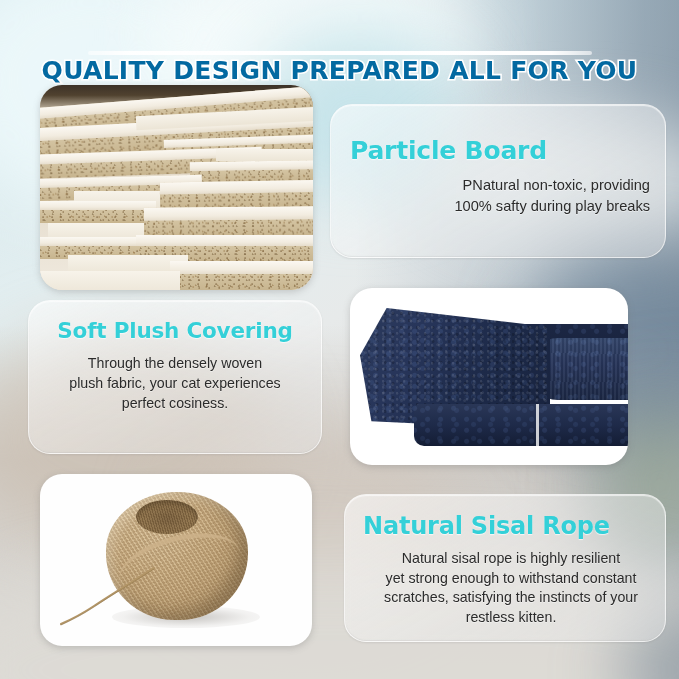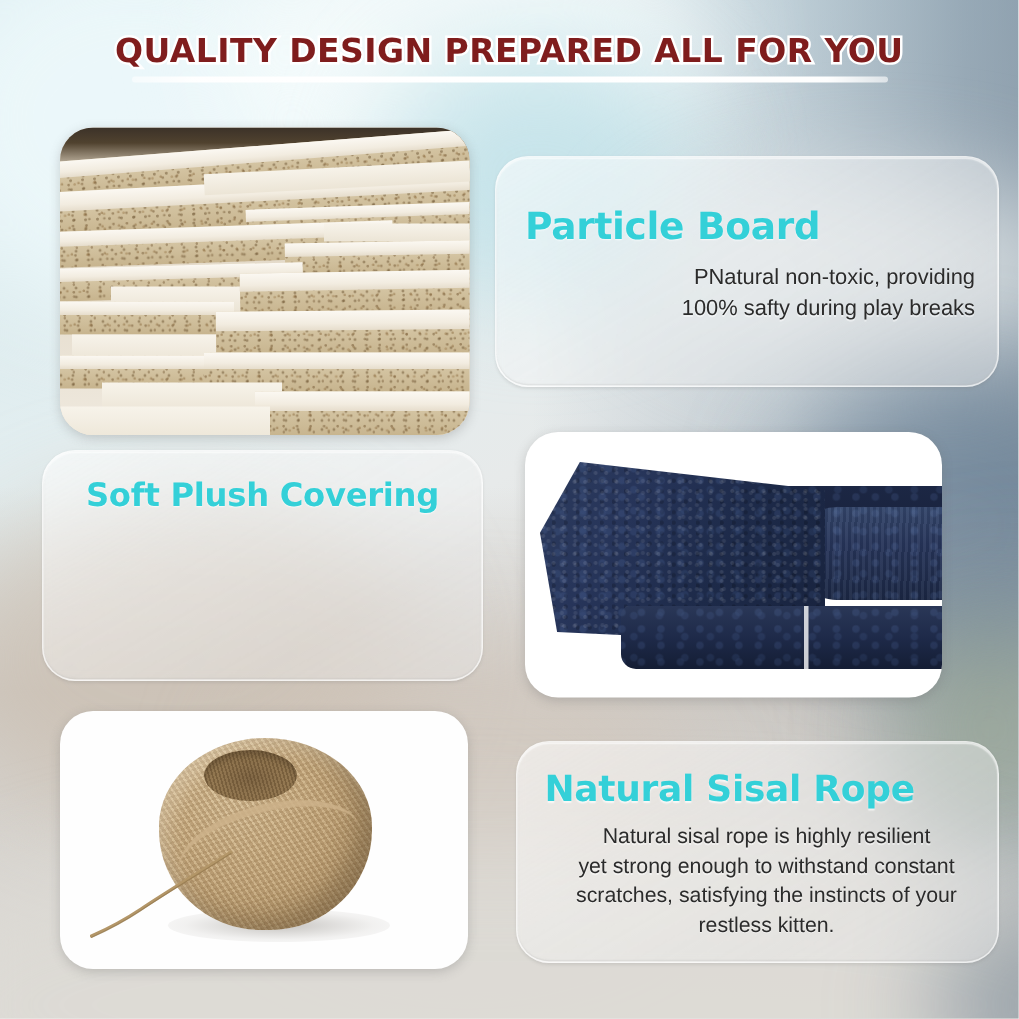--- a/index.html
+++ b/index.html
@@ -117,26 +117,27 @@
   .title-wrap {
     position: absolute;
     left: 0; right: 0;
     top: 22px;
     text-align: center;
   }
   .title {
     display: inline-block;
     font-family: "DejaVu Sans", sans-serif;
     font-weight: bold;
-    font-size: 22px;
+    font-size: 25px;
     letter-spacing: 0.3px;
-    color: #7f1d1d;
+    color: #0369a1;
     -webkit-text-stroke: 3.2px #ffffff;
     paint-order: stroke fill;
     white-space: nowrap;
+    margin-top: 34px;
   }
   .title-rule {
     position: absolute;
     left: 88px;
     top: 51px;
     width: 504px;
     height: 4px;
     background: linear-gradient(to right,
       rgba(255,255,255,0.55) 0%,
       rgba(255,255,255,0.98) 8%,
@@ -494,20 +495,23 @@
   </div>
 
   <div class="glass" id="card-particle">
     <div class="card-heading">Particle Board</div>
     <div class="card-body">PNatural non-toxic, providing
 100% safty during play breaks</div>
   </div>
 
   <div class="glass" id="card-plush">
     <div class="card-heading">Soft Plush Covering</div>
+    <div class="card-body">Through the densely woven
+plush fabric, your cat experiences
+perfect cosiness.</div>
   </div>
 
   <div class="photo" id="photo-plush">
     <div class="fabric">
       <div class="fab-back"></div>
       <div class="fab-roll"></div>
       <div class="fab-main"></div>
       <div class="fab-base"></div>
       <div class="fab-seam"></div>
       <div class="fab-fuzz"></div>

